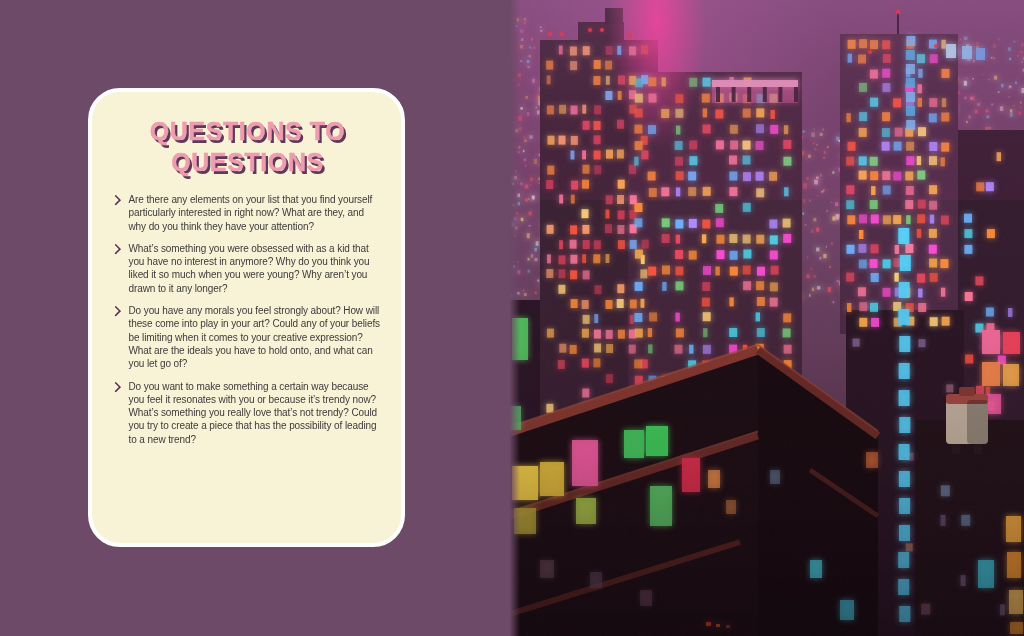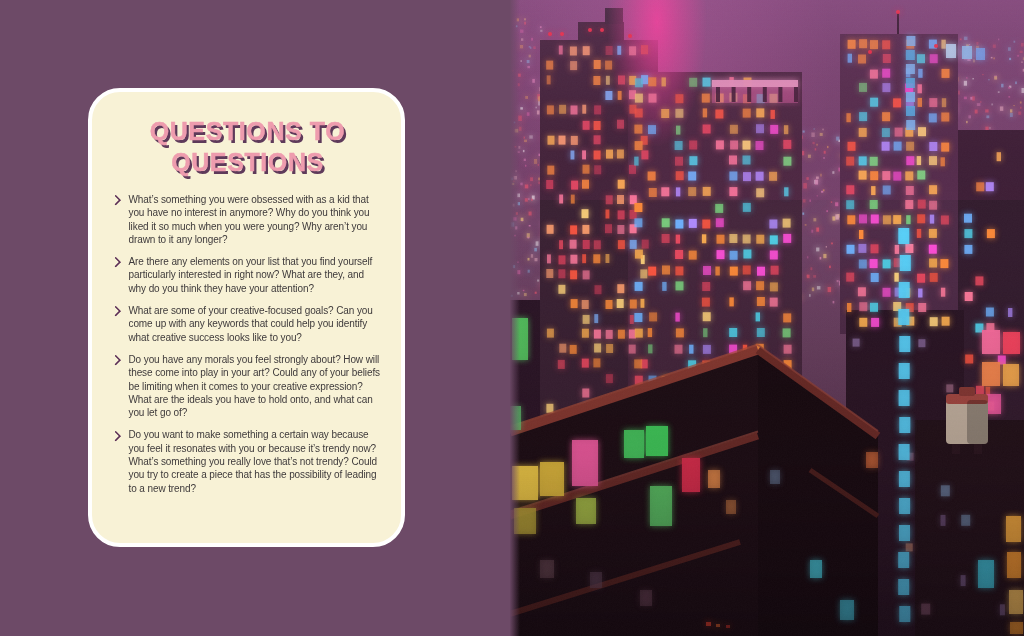--- a/index.html
+++ b/index.html
@@ -29,29 +29,25 @@
 
   <div class="left-page">
     <div class="card">
       <h1 class="card-title">
         <span>QUESTIONS TO</span>
         <span>QUESTIONS</span>
       </h1>
       <ul class="q-list">
         <li class="q-item">
           <span class="chev"></span>
-          <span class="q-text">What’s something you were obsessed with as a kid that you have no interest in anymore? Why do you think you liked it so much when you were young? Why aren’t you drawn to it any longer?</span>
-        </li>
-        <li class="q-item">
-          <span class="chev"></span>
           <span class="q-text">Are there any elements on your list that you find yourself particularly interested in right now? What are they, and why do you think they have your attention?</span>
         </li>
         <li class="q-item">
           <span class="chev"></span>
-          <span class="q-text">What are some of your creative-focused goals? Can you come up with any keywords that could help you identify what creative success looks like to you?</span>
+          <span class="q-text">What’s something you were obsessed with as a kid that you have no interest in anymore? Why do you think you liked it so much when you were young? Why aren’t you drawn to it any longer?</span>
         </li>
         <li class="q-item">
           <span class="chev"></span>
           <span class="q-text">Do you have any morals you feel strongly about? How will these come into play in your art? Could any of your beliefs be limiting when it comes to your creative expression? What are the ideals you have to hold onto, and what can you let go of?</span>
         </li>
         <li class="q-item">
           <span class="chev"></span>
           <span class="q-text">Do you want to make something a certain way because you feel it resonates with you or because it’s trendy now? What’s something you really love that’s not trendy? Could you try to create a piece that has the possibility of leading to a new trend?</span>
         </li>
       </ul>

